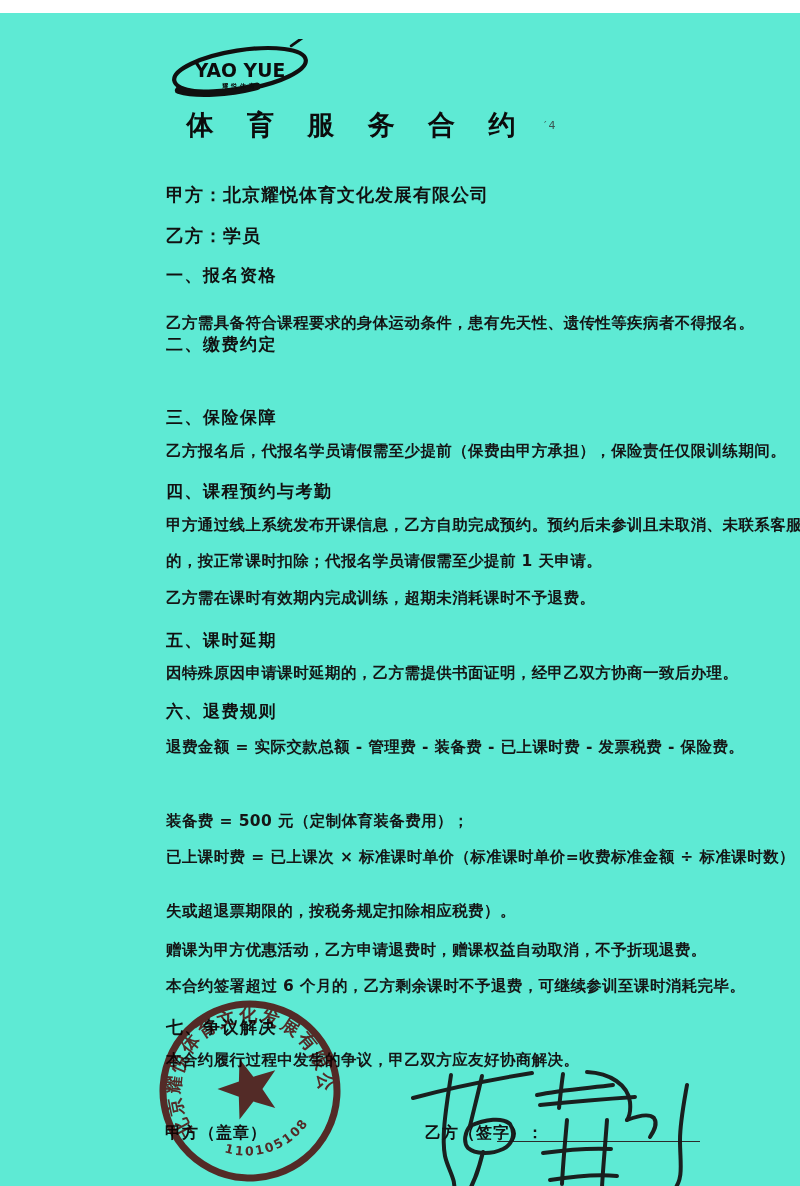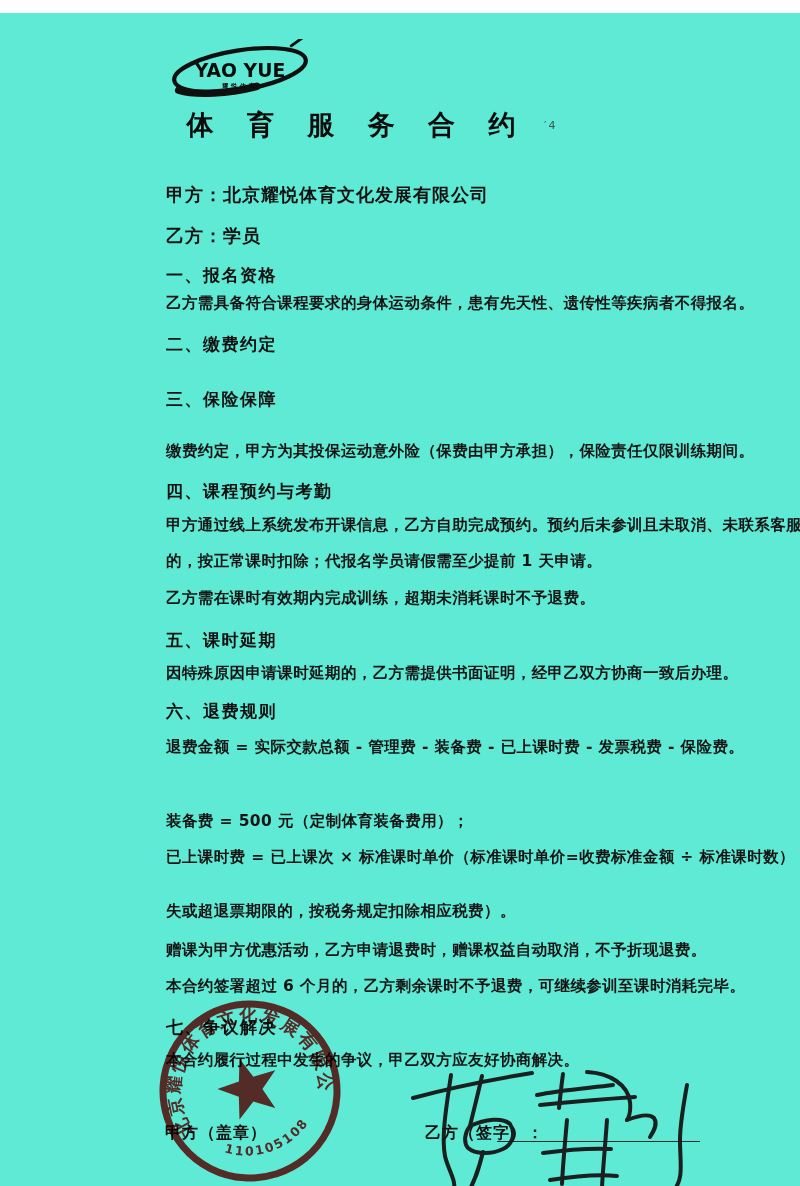--- a/index.html
+++ b/index.html
@@ -36,26 +36,26 @@
     <text x="80" y="52" text-anchor="middle" font-size="6.5" font-weight="700" letter-spacing="3" fill="#0c0c0c">耀悦体育</text>
   </svg>
 
   <div class="abs doc-title">体 育 服 务 合 约</div>
   <div class="abs scan-mark" style="left:544px; top:106px;">′4</div>
 
   <div class="abs party-line" style="top:170px;">甲方：北京耀悦体育文化发展有限公司</div>
   <div class="abs party-line" style="top:211px;">乙方：学员</div>
 
   <div class="abs sec-heading" style="top:251px;">一、报名资格</div>
-  <div class="abs body-line" style="top:280px;text-align:right;">乙方需具备符合课程要求的身体运动条件，患有先天性、遗传性等疾病者不得报名。</div>
+  <div class="abs body-line" style="top:300px;text-align:right;">乙方需具备符合课程要求的身体运动条件，患有先天性、遗传性等疾病者不得报名。</div>
 
   <div class="abs sec-heading" style="top:320px;">二、缴费约定</div>
 
-  <div class="abs sec-heading" style="top:375px;">三、保险保障</div>
-  <div class="abs body-line" style="top:428px;">缴费约定，甲方为其投保运动意外险（保费由甲方承担），保险责任仅限训练期间。</div>
+  <div class="abs sec-heading" style="top:393px;">三、保险保障</div>
+  <div class="abs body-line" style="top:428px;">乙方报名后，代报名学员请假需至少提前（保费由甲方承担），保险责任仅限训练期间。</div>
 
   <div class="abs sec-heading" style="top:467px;">四、课程预约与考勤</div>
   <div class="abs body-line" style="top:502px;">甲方通过线上系统发布开课信息，乙方自助完成预约。预约后未参训且未取消、未联系客服</div>
   <div class="abs body-line" style="top:538px;">的，按正常课时扣除；代报名学员请假需至少提前 1 天申请。</div>
   <div class="abs body-line" style="top:575px;">乙方需在课时有效期内完成训练，超期未消耗课时不予退费。</div>
 
   <div class="abs sec-heading" style="top:616px;">五、课时延期</div>
   <div class="abs body-line" style="top:650px;">因特殊原因申请课时延期的，乙方需提供书面证明，经甲乙双方协商一致后办理。</div>
 
   <div class="abs sec-heading" style="top:687px;">六、退费规则</div>

